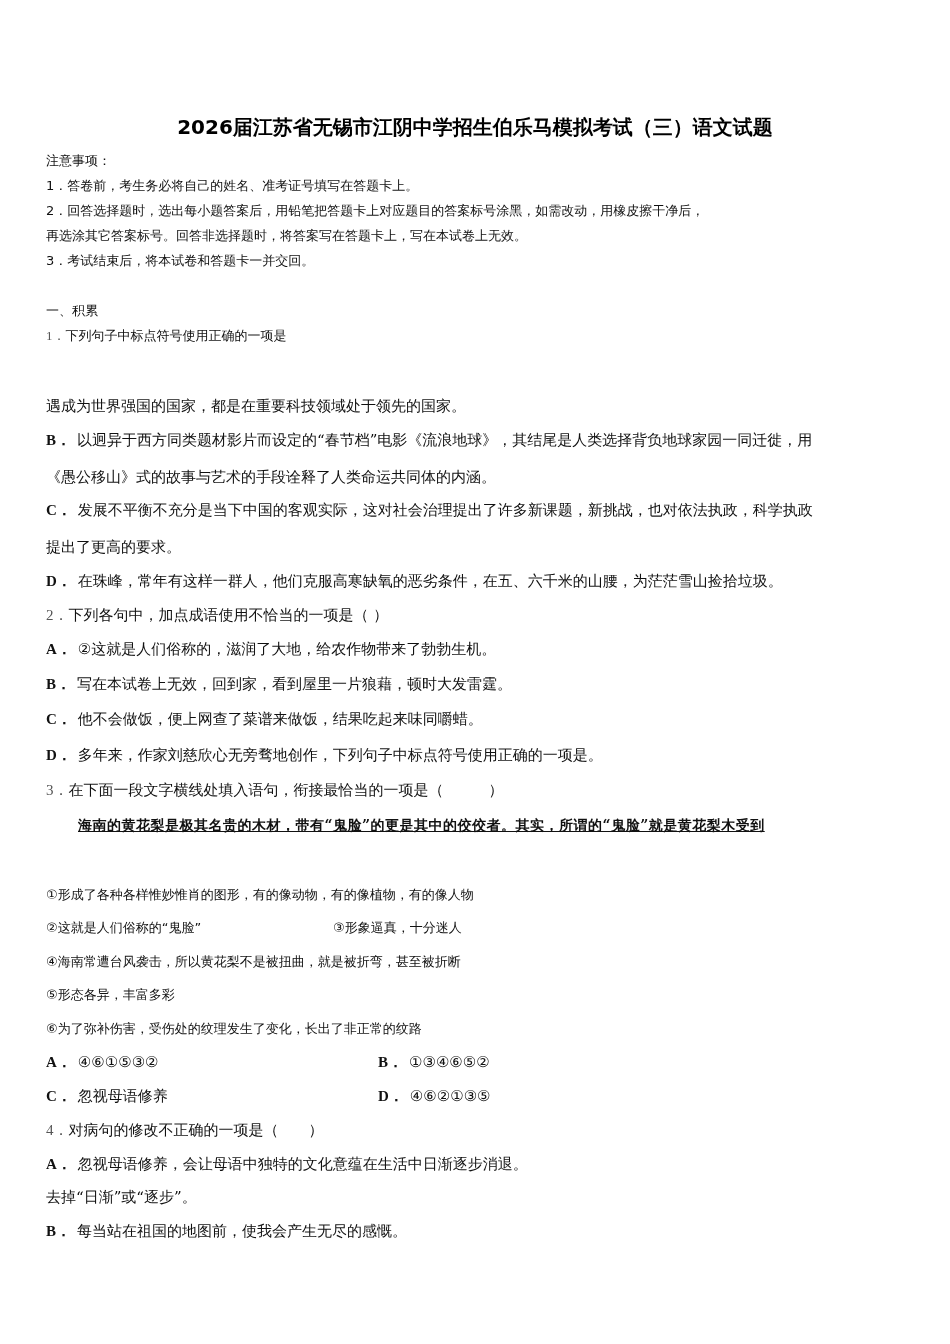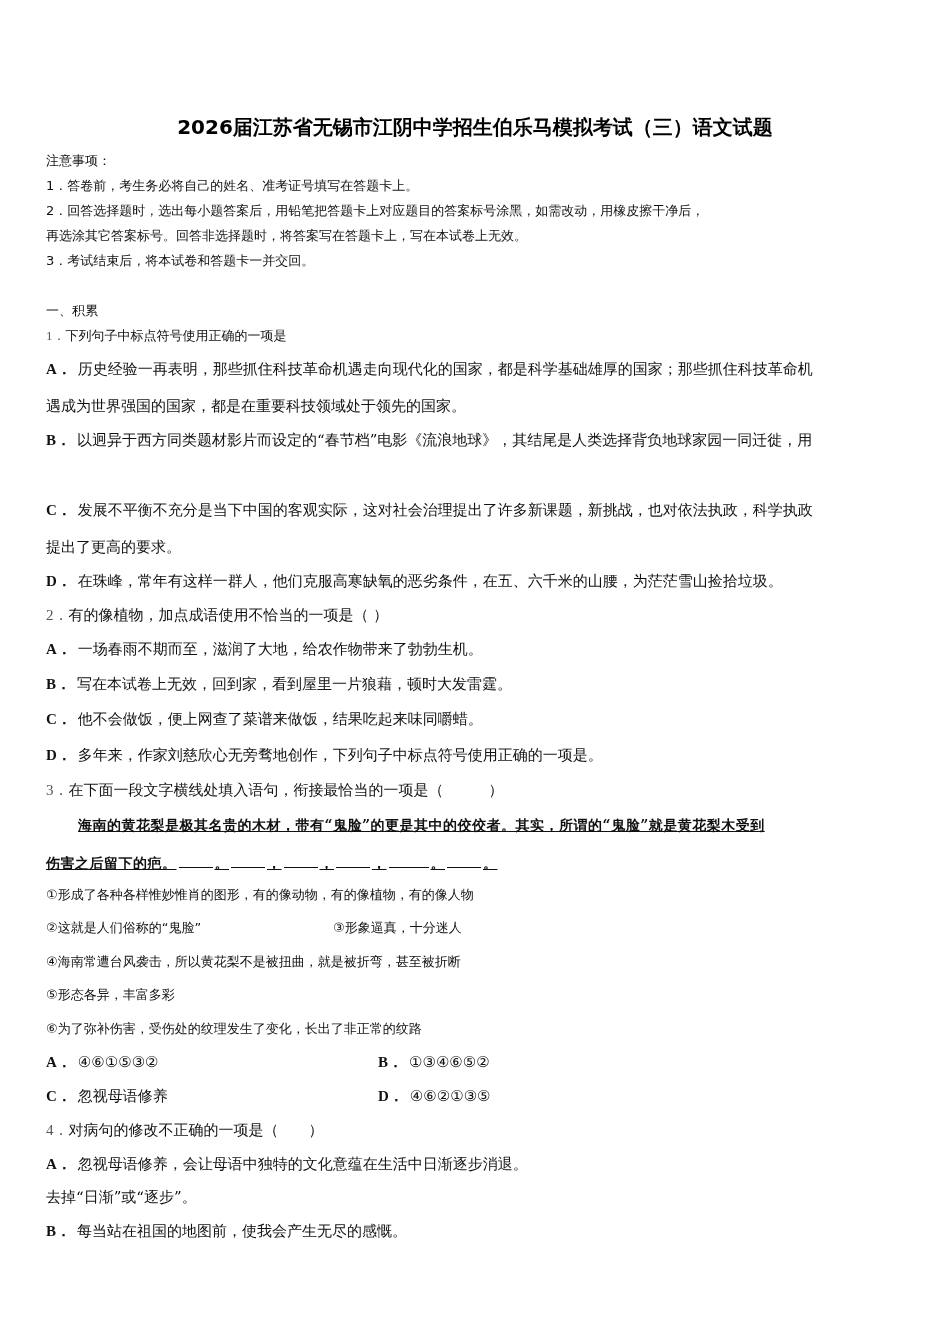--- a/index.html
+++ b/index.html
@@ -33,61 +33,56 @@
   <div class="line notice" style="top:176px">1．答卷前，考生务必将自己的姓名、准考证号填写在答题卡上。</div>
   <div class="line notice" style="top:201px">2．回答选择题时，选出每小题答案后，用铅笔把答题卡上对应题目的答案标号涂黑，如需改动，用橡皮擦干净后，</div>
   <div class="line notice" style="top:226px">再选涂其它答案标号。回答非选择题时，将答案写在答题卡上，写在本试卷上无效。</div>
   <div class="line notice" style="top:251px">3．考试结束后，将本试卷和答题卡一并交回。</div>
 
   <div class="line notice" style="top:301px">一、积累</div>
 
   <div class="line notice" style="top:326px">
     <span class="qnum">1．</span><span>下列句子中标点符号使用正确的一项是</span>
   </div>
-  <div class="line" style="top:359px">
-    <span class="optlbl">A．</span><span>历史经验一再表明，那些抓住科技革命机遇走向现代化的国家，都是科学基础雄厚的国家；那些抓住科技革命机</span>
-  </div>
   <div class="line" style="top:430px">
     <span class="optlbl">B．</span><span>以迥异于西方同类题材影片而设定的“春节档”电影《流浪地球》，其结尾是人类选择背负地球家园一同迁徙，用</span>
   </div>
 
   <div class="line" style="top:396px">遇成为世界强国的国家，都是在重要科技领域处于领先的国家。</div>
+  <div class="line" style="top:467px">《愚公移山》式的故事与艺术的手段诠释了人类命运共同体的内涵。</div>
 
   <div class="line" style="top:500px">
     <span class="optlbl">C．</span><span>发展不平衡不充分是当下中国的客观实际，这对社会治理提出了许多新课题，新挑战，也对依法执政，科学执政</span>
   </div>
   <div class="line" style="top:537px">提出了更高的要求。</div>
 
   <div class="line" style="top:571px">
     <span class="optlbl">D．</span><span>在珠峰，常年有这样一群人，他们克服高寒缺氧的恶劣条件，在五、六千米的山腰，为茫茫雪山捡拾垃圾。</span>
   </div>
 
   <div class="line" style="top:605px">
-    <span class="qnum">2．</span><span>有的像植物，加点成语使用不恰当的一项是（ ）</span>
+    <span class="qnum">2．</span><span>下列各句中，加点成语使用不恰当的一项是（ ）</span>
   </div>
   <div class="line" style="top:639px">
-    <span class="optlbl">A．</span><span>一场春雨不期而至，滋润了大地，给农作物带来了勃勃生机。</span>
+    <span class="optlbl">A．</span><span>②这就是人们俗称的，滋润了大地，给农作物带来了勃勃生机。</span>
   </div>
   <div class="line" style="top:674px">
     <span class="optlbl">B．</span><span>写在本试卷上无效，回到家，看到屋里一片狼藉，顿时大发雷霆。</span>
   </div>
   <div class="line" style="top:709px">
     <span class="optlbl">C．</span><span>他不会做饭，便上网查了菜谱来做饭，结果吃起来味同嚼蜡。</span>
   </div>
   <div class="line" style="top:745px">
     <span class="optlbl">D．</span><span>多年来，作家刘慈欣心无旁骛地创作，下列句子中标点符号使用正确的一项是。</span>
   </div>
 
   <div class="line" style="top:780px">
     <span class="qnum">3．</span><span>在下面一段文字横线处填入语句，衔接最恰当的一项是（　　　）</span>
   </div>
   <div class="line passage" style="top:815px; left:78px">海南的黄花梨是极其名贵的木材，带有“鬼脸”的更是其中的佼佼者。其实，所谓的“鬼脸”就是黄花梨木受到</div>
-  <div class="line passage" style="top:853px">
-    <span>伤害之后留下的疤。</span><span class="blank"></span><span>。</span><span class="blank"></span><span>，</span><span class="blank"></span><span>，</span><span class="blank"></span><span>，</span><span class="blank w"></span><span>。</span><span class="blank"></span><span>。</span>
-  </div>
 
   <div class="line notice" style="top:885px">①形成了各种各样惟妙惟肖的图形，有的像动物，有的像植物，有的像人物</div>
   <div class="line notice" style="top:918px">②这就是人们俗称的“鬼脸”</div>
   <div class="line notice" style="top:918px; left:333px">③形象逼真，十分迷人</div>
   <div class="line notice" style="top:952px">④海南常遭台风袭击，所以黄花梨不是被扭曲，就是被折弯，甚至被折断</div>
   <div class="line notice" style="top:985px">⑤形态各异，丰富多彩</div>
   <div class="line notice" style="top:1019px">⑥为了弥补伤害，受伤处的纹理发生了变化，长出了非正常的纹路</div>
 
   <div class="line" style="top:1052px">
     <span class="optlbl">A．</span><span>④⑥①⑤③②</span>

